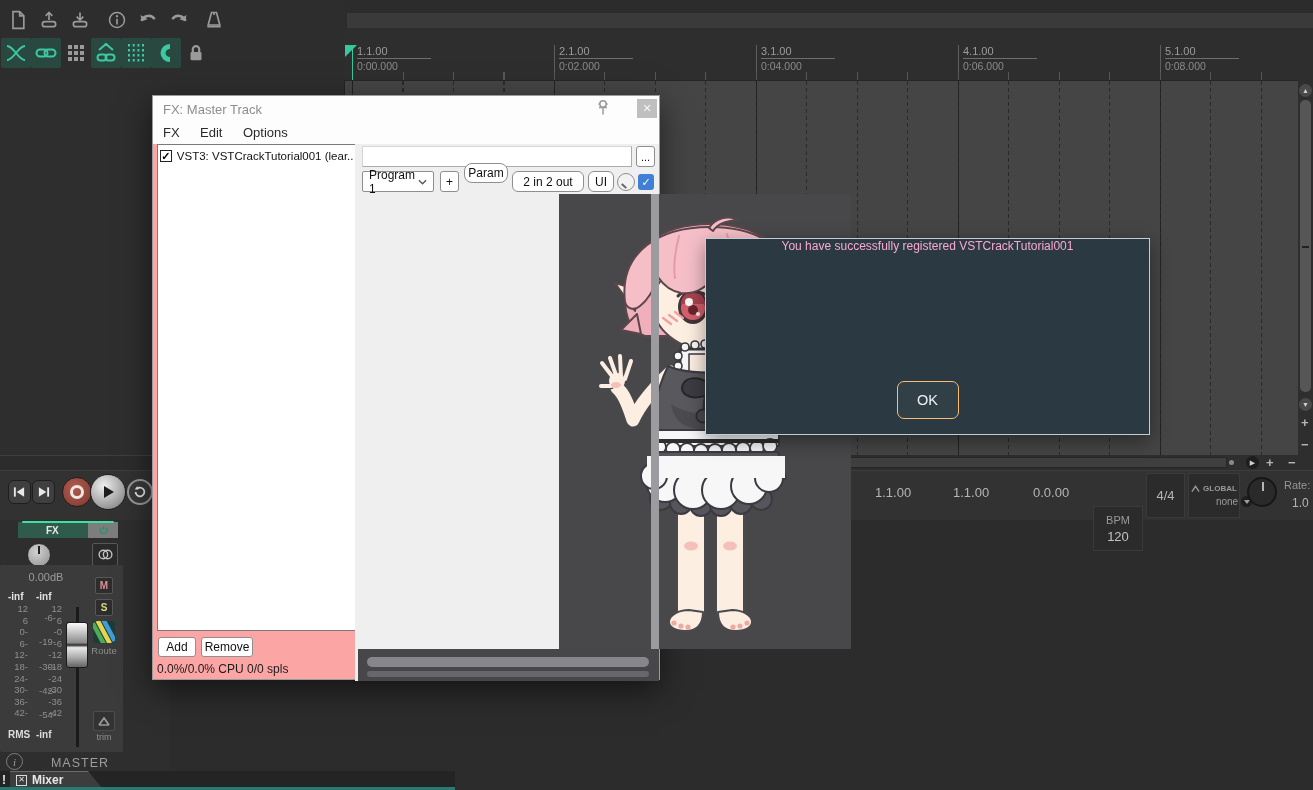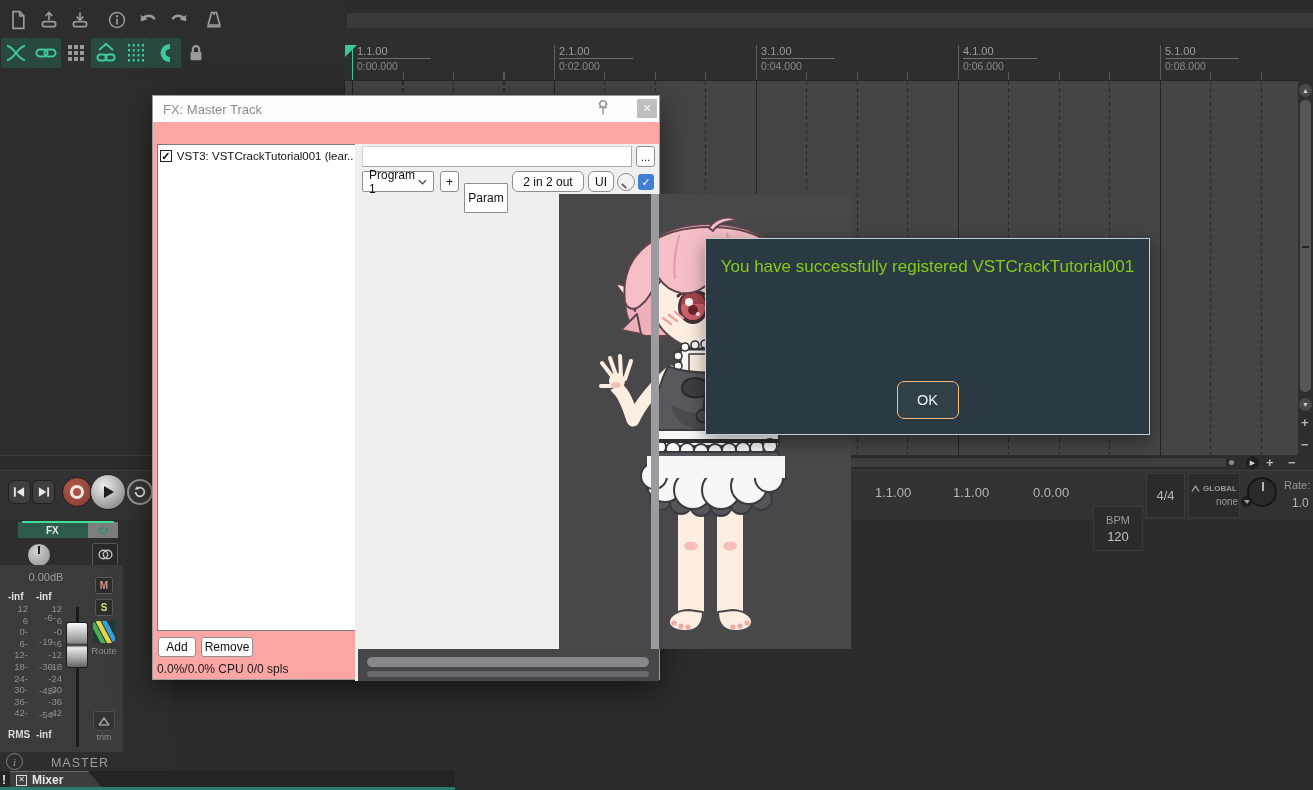--- a/index.html
+++ b/index.html
@@ -64,21 +64,21 @@
   .fxw { position:absolute; }
   .menu-item { display:inline-block; padding:3px 8px; font-size:13px; color:#2a2a2a; }
   .mini-btn { position:absolute; background:#fff; border:1px solid #8f8f8f; border-radius:3px;
      font-size:12px; color:#111; display:flex; align-items:center; justify-content:center; }
   #plugin-canvas { left:204px; top:50px; width:292px; height:455px; background:#48484b; overflow:hidden; }
 
   
   #register-dialog { left:705px; top:238px; width:445px; height:197px; background:#2b3a42;
      border:1px solid #c2cdd1; box-shadow:0 6px 18px rgba(0,0,0,.4); text-align:center; }
   #register-dialog h1 { font-size:15px; font-weight:bold; color:#f3f6f6; margin-top:30px; letter-spacing:.5px; }
-  #register-dialog p { font-size:17px; color:#84cc16; margin-top:18px; }
+  #register-dialog p { font-size:12px; color:#f9a8d4; }
   #register-ok { position:absolute; left:50%; transform:translateX(-50%); top:142px; min-width:62px; height:38px;
      background:rgba(255,255,255,0.03); border:1px solid #fdba74; border-radius:7px;
      color:#eef2f3; font-size:14.5px; font-family:"Liberation Sans",sans-serif; }
 
   
   #mixer-tab { position:absolute; left:10px; top:0; width:92px; height:17px; background:#3d3d3d;
      clip-path:polygon(0 0, 78px 0, 92px 100%, 0 100%);
      display:flex; align-items:center; gap:5px; padding-left:6px; border-top:1px solid #6a6a6a; }
   .boxx { width:11px; height:11px; border:1.5px solid #dcdcdc; color:#dcdcdc; font-size:8px; line-height:8px;
      display:flex; align-items:center; justify-content:center; }
@@ -466,20 +466,25 @@
       <div class="fxw" style="left:442px;top:3px;">
         <span><svg width="16" height="18" viewBox="0 0 16 18">
               <circle cx="8" cy="5" r="3.2" fill="none" stroke="#9a9a9a" stroke-width="1.5"></circle>
               <path d="M4 8.5 h8 M8 8.5 v7" stroke="#9a9a9a" stroke-width="1.5" fill="none"></path>
               <path d="M5 5 h-2 M13 5 h-2" stroke="#9a9a9a" stroke-width="1.2"></path>
             </svg></span>
       </div>
       <div class="fxw" style="left:484px;top:3px;width:20px;height:19px;background:#bfbfbf;color:#f6f6f6;font-size:11px;display:flex;align-items:center;justify-content:center;">✕</div>
     </div>
 
+    <div class="fxw" style="left:0;top:26px;width:506px;height:22px;background:#fdfdfd;">
+      <span class="menu-item" style="margin-left:2px;">FX</span>
+      <span class="menu-item">Edit</span>
+      <span class="menu-item">Options</span>
+    </div>
 
     <div class="fxw" style="left:4px;top:48px;width:200px;height:487px;background:#fff;border:1px solid #7a7a7a;">
       <div class="fxw" style="left:2px;top:2px;width:194px;height:18px;display:flex;align-items:center;gap:5px;">
         <span style="width:12px;height:12px;border:1.5px solid #222;background:#fff;font-size:11px;line-height:10px;text-align:center;font-weight:bold;">✓</span>
         <span style="font-size:11.5px;color:#111;white-space:nowrap;overflow:hidden;">VST3: VSTCrackTutorial001 (lear...</span>
       </div>
     </div>
 
     <button class="mini-btn" style="left:5px;top:541px;width:38px;height:20px;">Add</button>
     <button class="mini-btn" style="left:48px;top:541px;width:52px;height:20px;">Remove</button>
@@ -491,21 +496,21 @@
 
       <div class="fxw mini-btn" style="left:7px;top:27px;width:72px;height:21px;justify-content:space-between;padding:0 6px;border-radius:2px;">
         <span>Program 1</span>
         <span>
             <svg width="9" height="6" viewBox="0 0 10 6">
               <path d="M1 1 L5 5 L9 1" fill="none" stroke="#555" stroke-width="1.5"></path>
             </svg>
           </span>
       </div>
       <button class="mini-btn" style="left:85px;top:27px;width:19px;height:21px;">+</button>
-      <button class="mini-btn" style="left:109px;top:39px;width:44px;height:30px;border-radius:1px;">Param</button>
+      <button class="mini-btn" style="left:109px;top:19px;width:44px;height:20px;border-radius:8px;">Param</button>
       <button class="mini-btn" style="left:157px;top:27px;width:72px;height:21px;border-radius:6px;">2 in 2 out</button>
       <button class="mini-btn" style="left:233px;top:27px;width:26px;height:21px;border-radius:6px;">UI</button>
       <div class="fxw" style="left:262px;top:29px;width:18px;height:18px;border-radius:50%;background:#f2f2f2;border:1px solid #8f8f8f;">
         <div style="position:absolute;left:3px;top:11px;width:6px;height:2px;background:#666;transform:rotate(40deg);"></div>
       </div>
       <div class="fxw" style="left:283px;top:30px;width:16px;height:16px;background:#3f7fd5;border-radius:3px;color:#fff;font-size:11px;display:flex;align-items:center;justify-content:center;">✓</div>
 
       <div id="plugin-canvas" class="fxw">
         <svg width="292" height="455" viewBox="0 0 292 455">
           <g stroke-linecap="round" stroke-linejoin="round">

